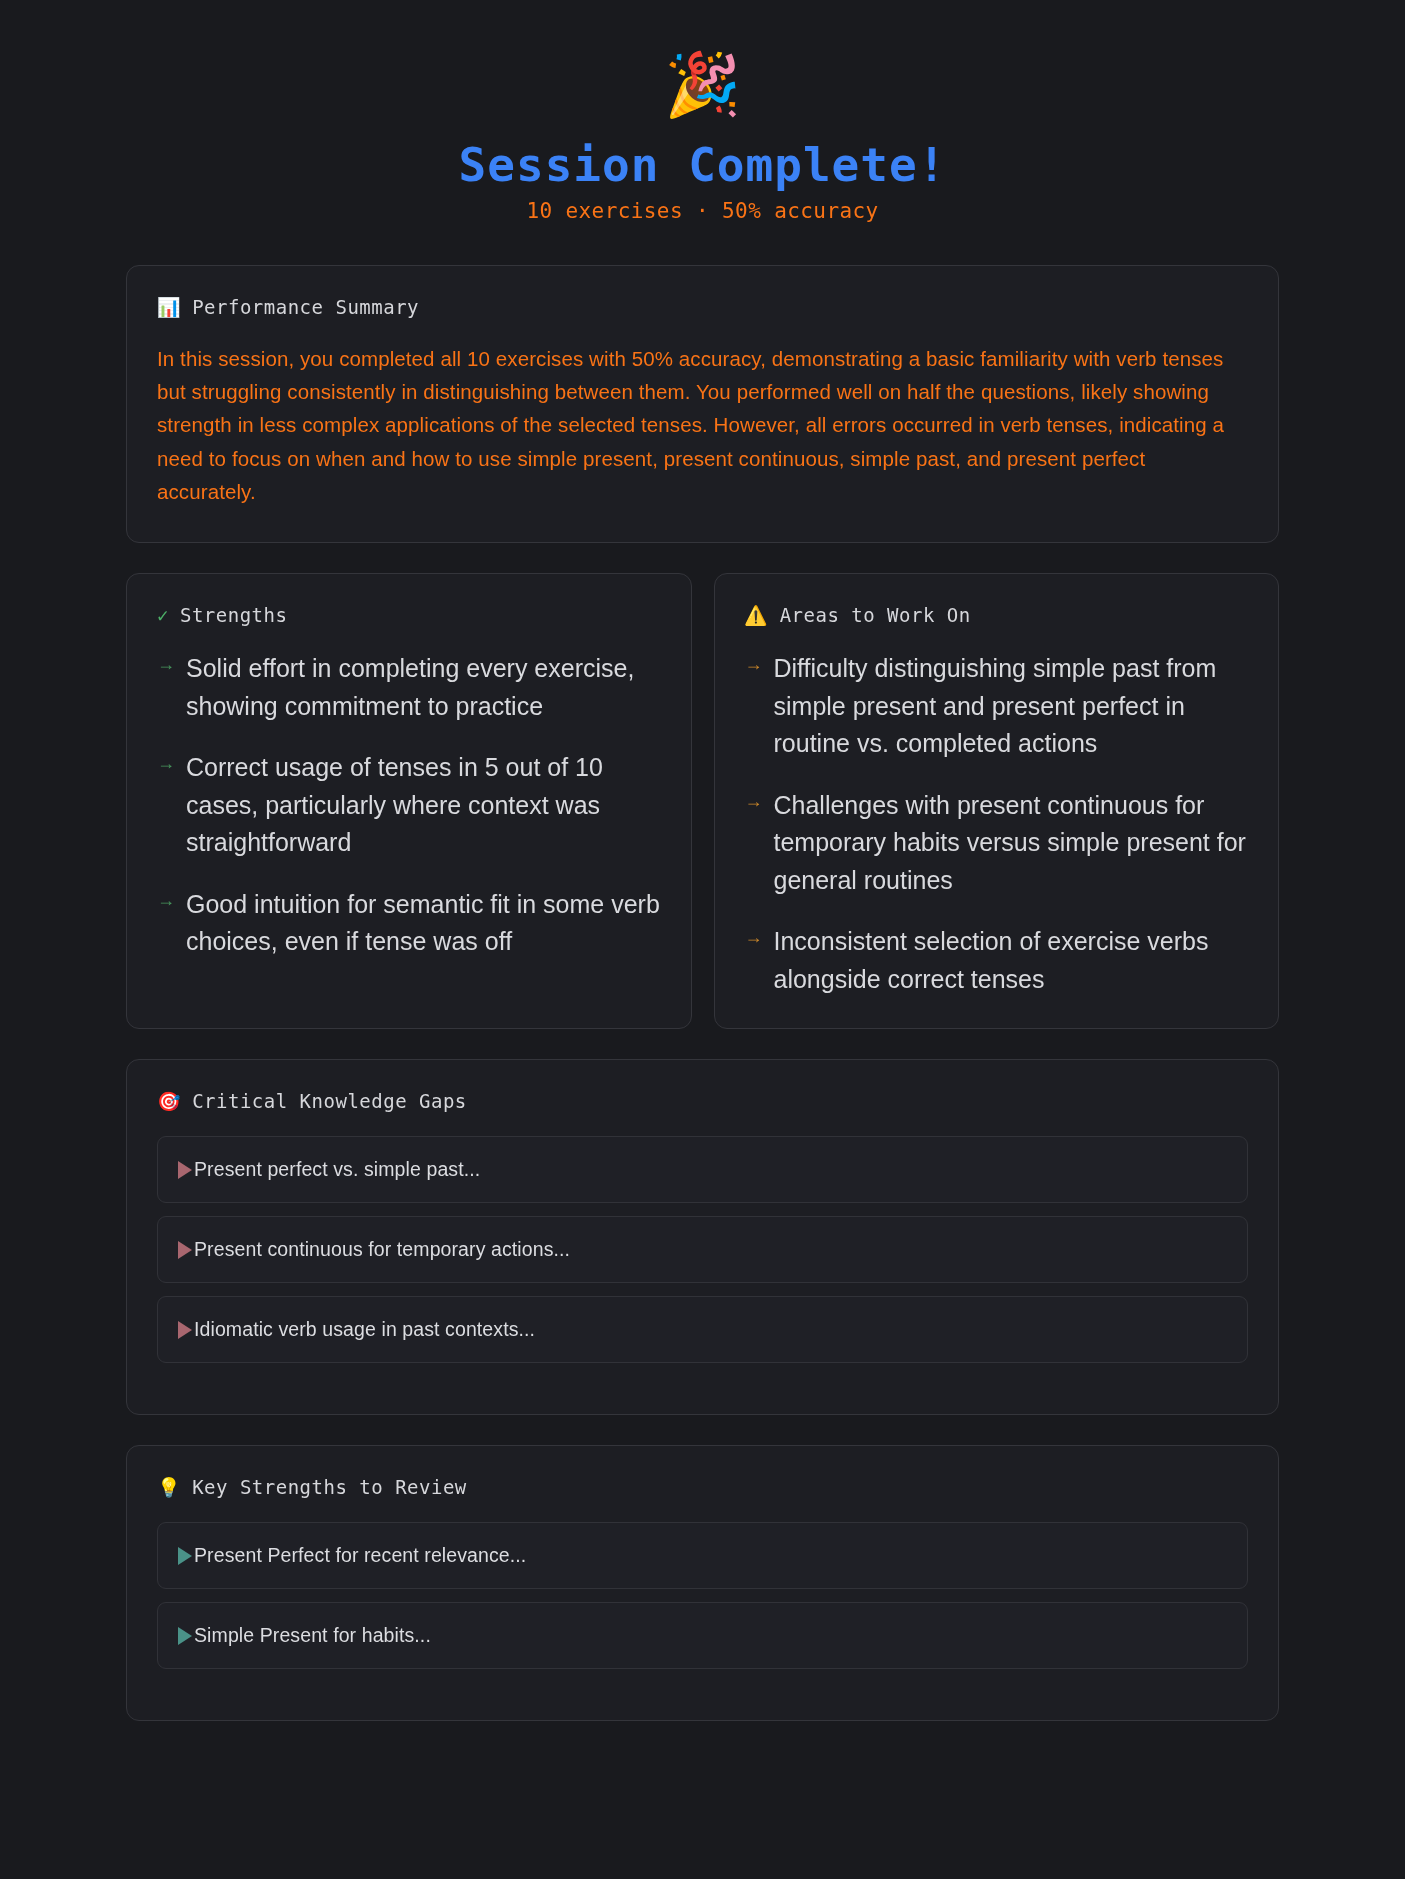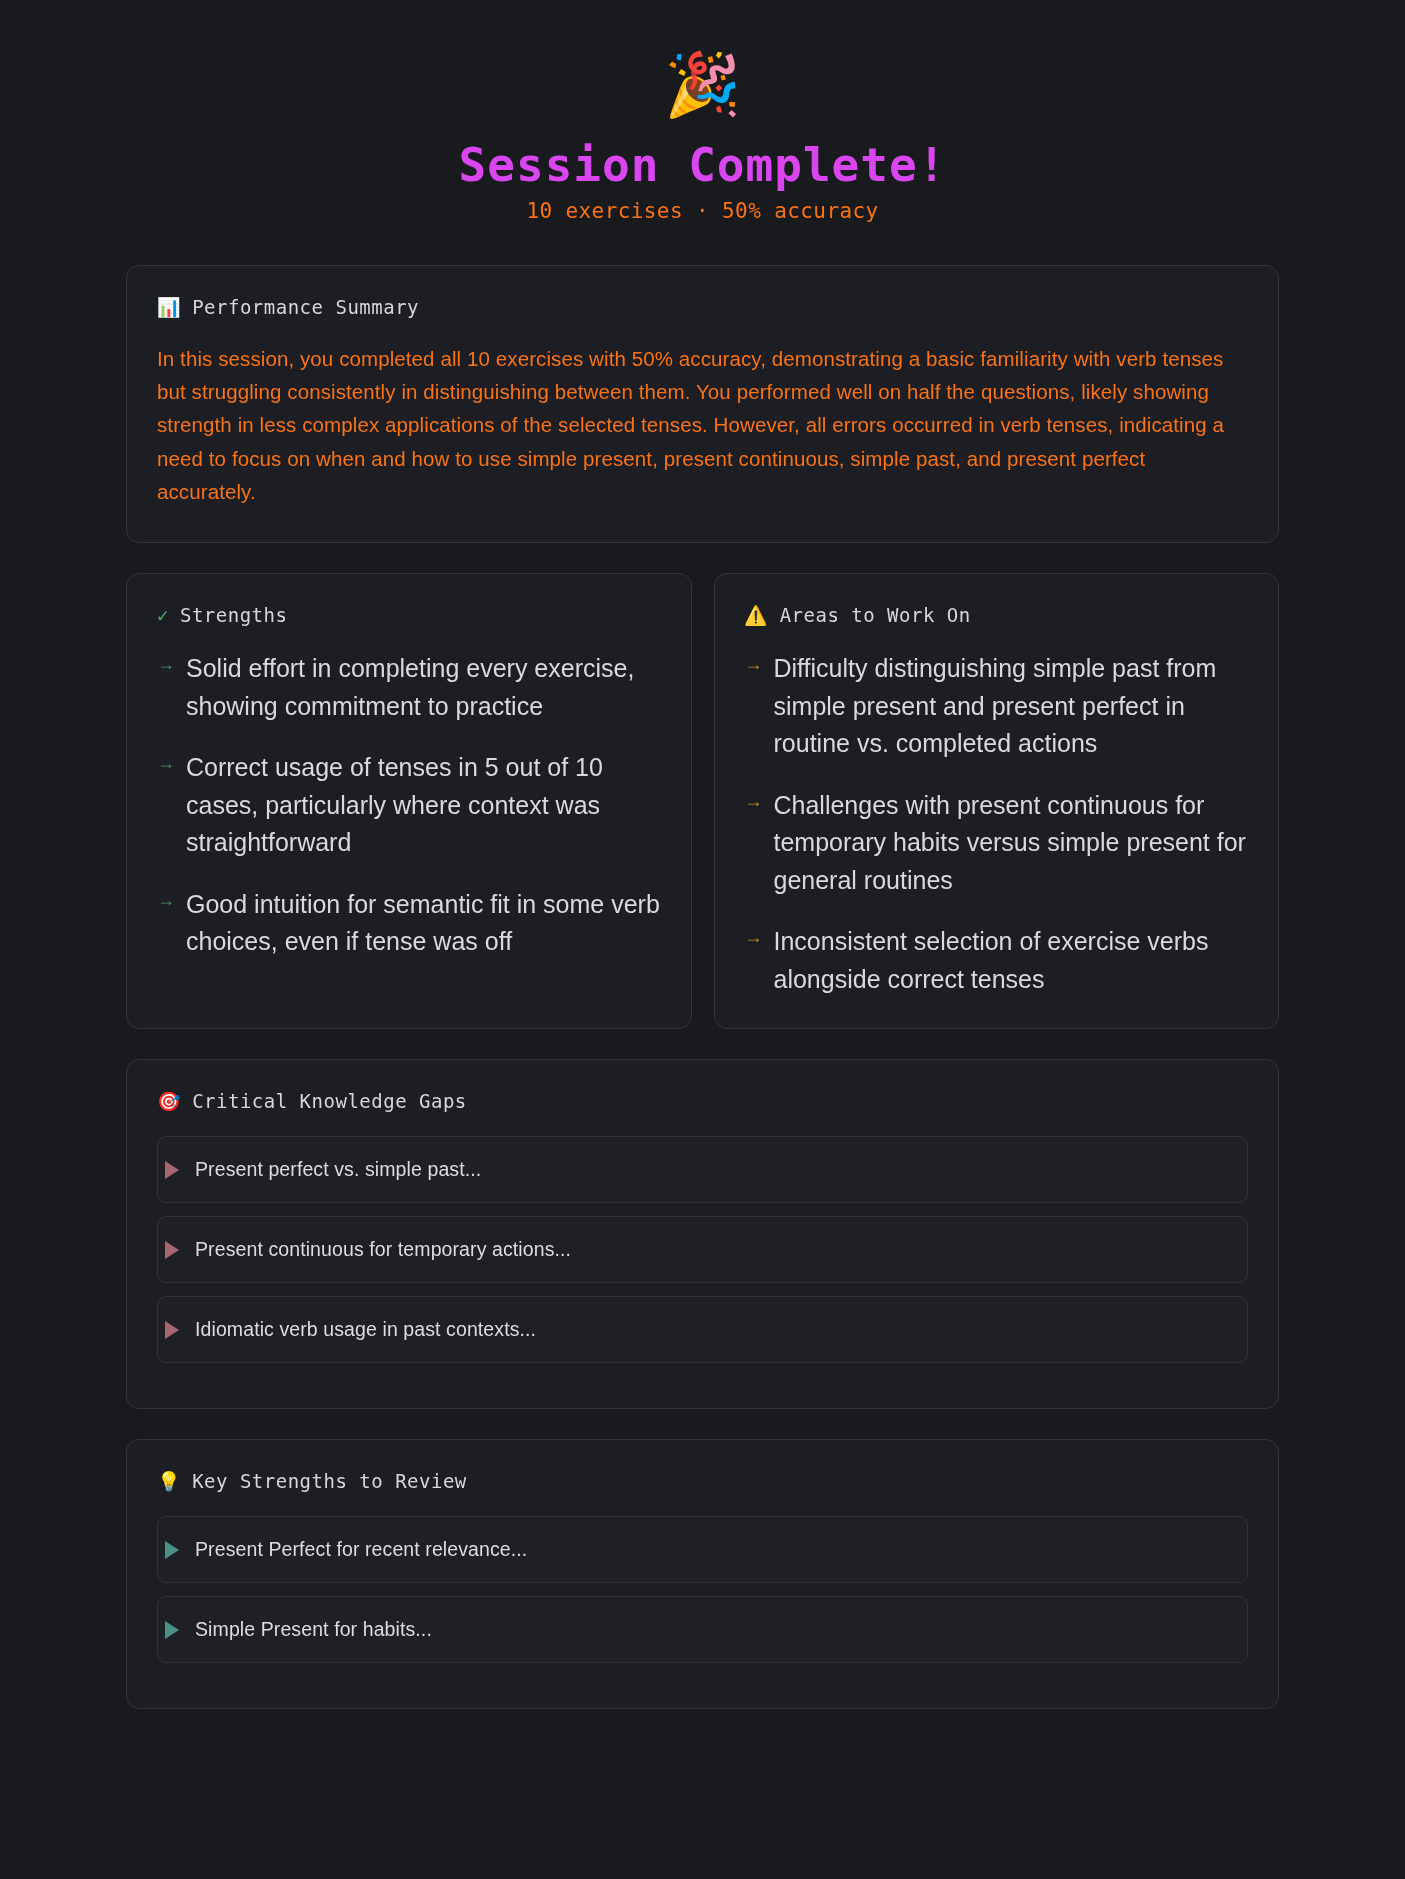--- a/index.html
+++ b/index.html
@@ -34,21 +34,21 @@
     line-height: 1;
     display: block;
     margin-bottom: 22px;
   }
 
   .hero-title {
     font-family: "DejaVu Sans Mono", "Liberation Mono", monospace;
     font-size: 46px;
     font-weight: 700;
     letter-spacing: 1px;
-    color: #d946ef;
+    color: #3b82f6;
   }
 
   .hero-sub {
     font-family: "DejaVu Sans Mono", "Liberation Mono", monospace;
     font-size: 21px;
     color: #f97316;
     margin-top: 7px;
     letter-spacing: 0.4px;
   }
 
@@ -120,28 +120,28 @@
     color: #d9dade;
   }
 
   
   .acc-list { margin-top: 6px; }
 
   .acc-row {
     background: #1f2026;
     border: 1px solid #313238;
     border-radius: 9px;
-    padding: 21px 7px;
+    padding: 21px 20px;
     margin-bottom: 13px;
     display: flex;
     align-items: center;
-    gap: 16px;
+    gap: 2px;
     cursor: pointer;
   }
-  .acc-row:last-child { margin-bottom: 11px; }
+  .acc-row:last-child { margin-bottom: 17px; }
 
   .tri {
     width: 0; height: 0;
     flex: 0 0 auto;
     border-top: 9px solid transparent;
     border-bottom: 9px solid transparent;
     border-left: 14px solid #a8666f;
   }
   .tri.teal { border-left-color: #4a9288; }
 

